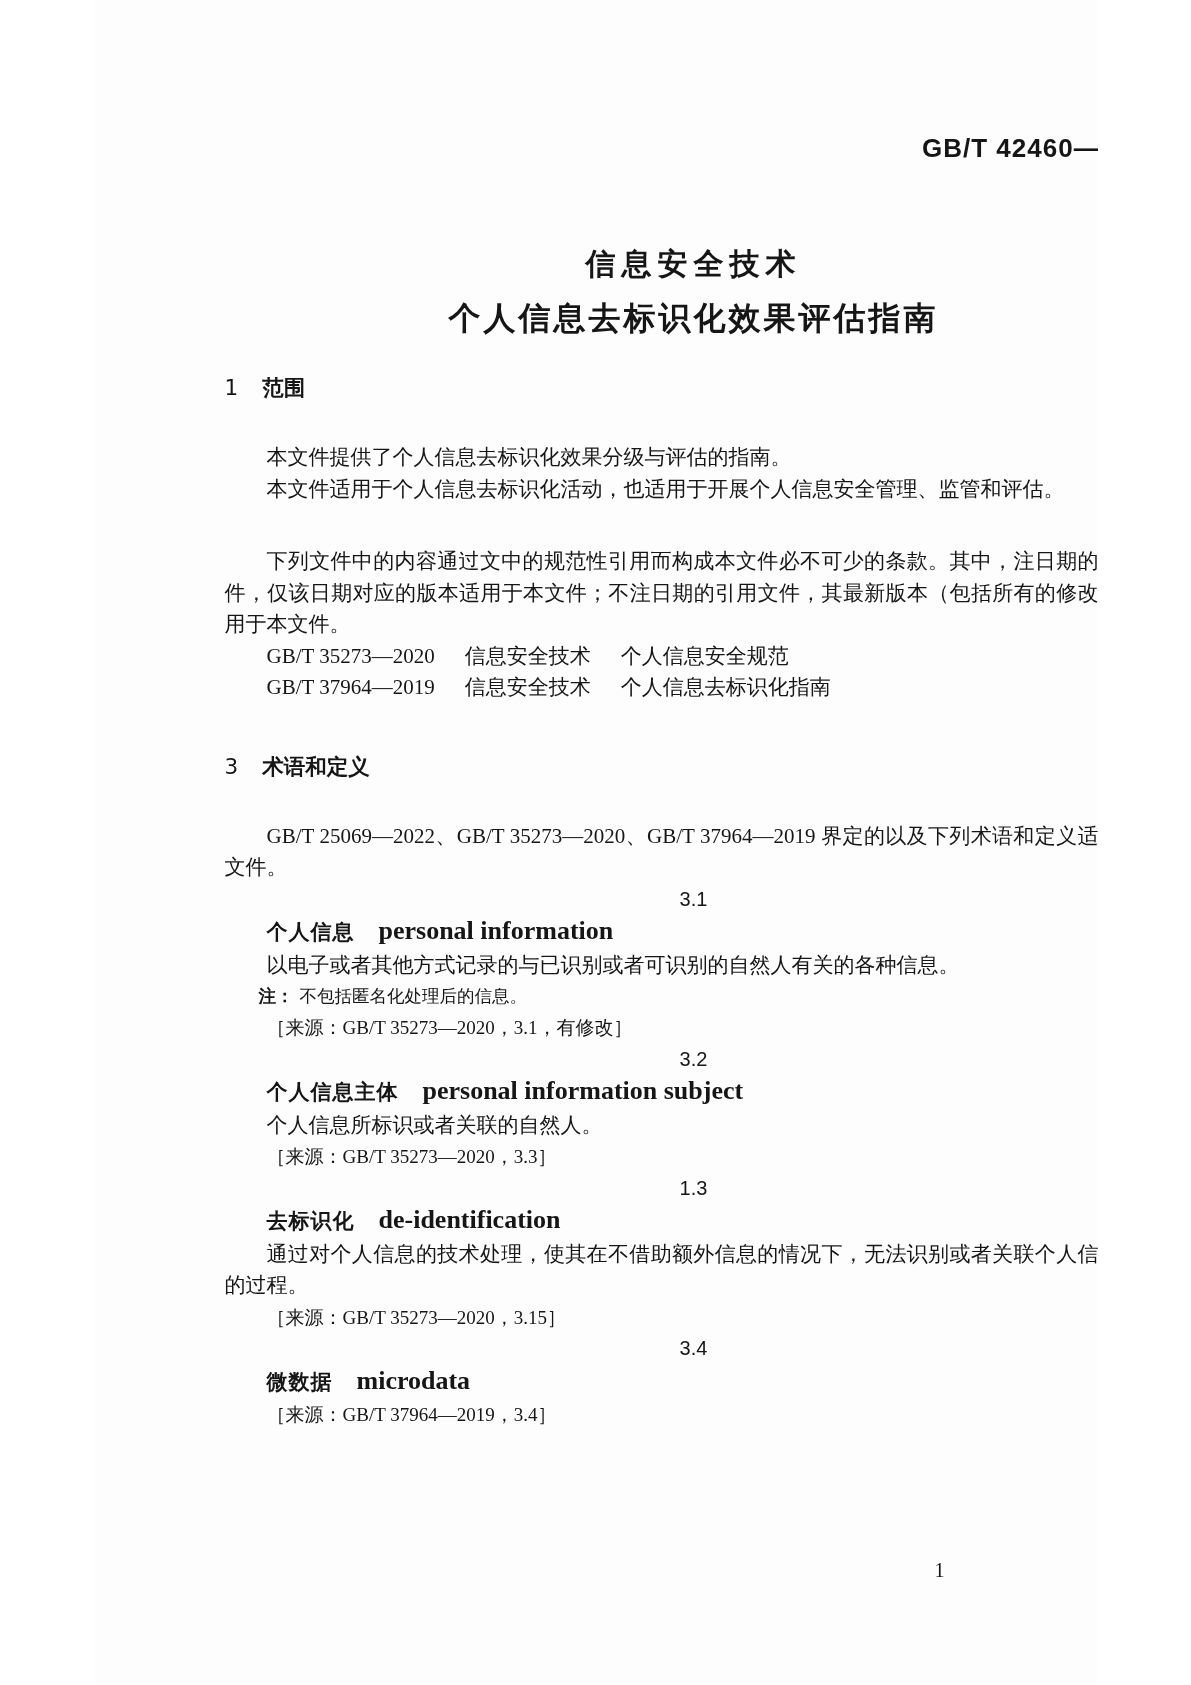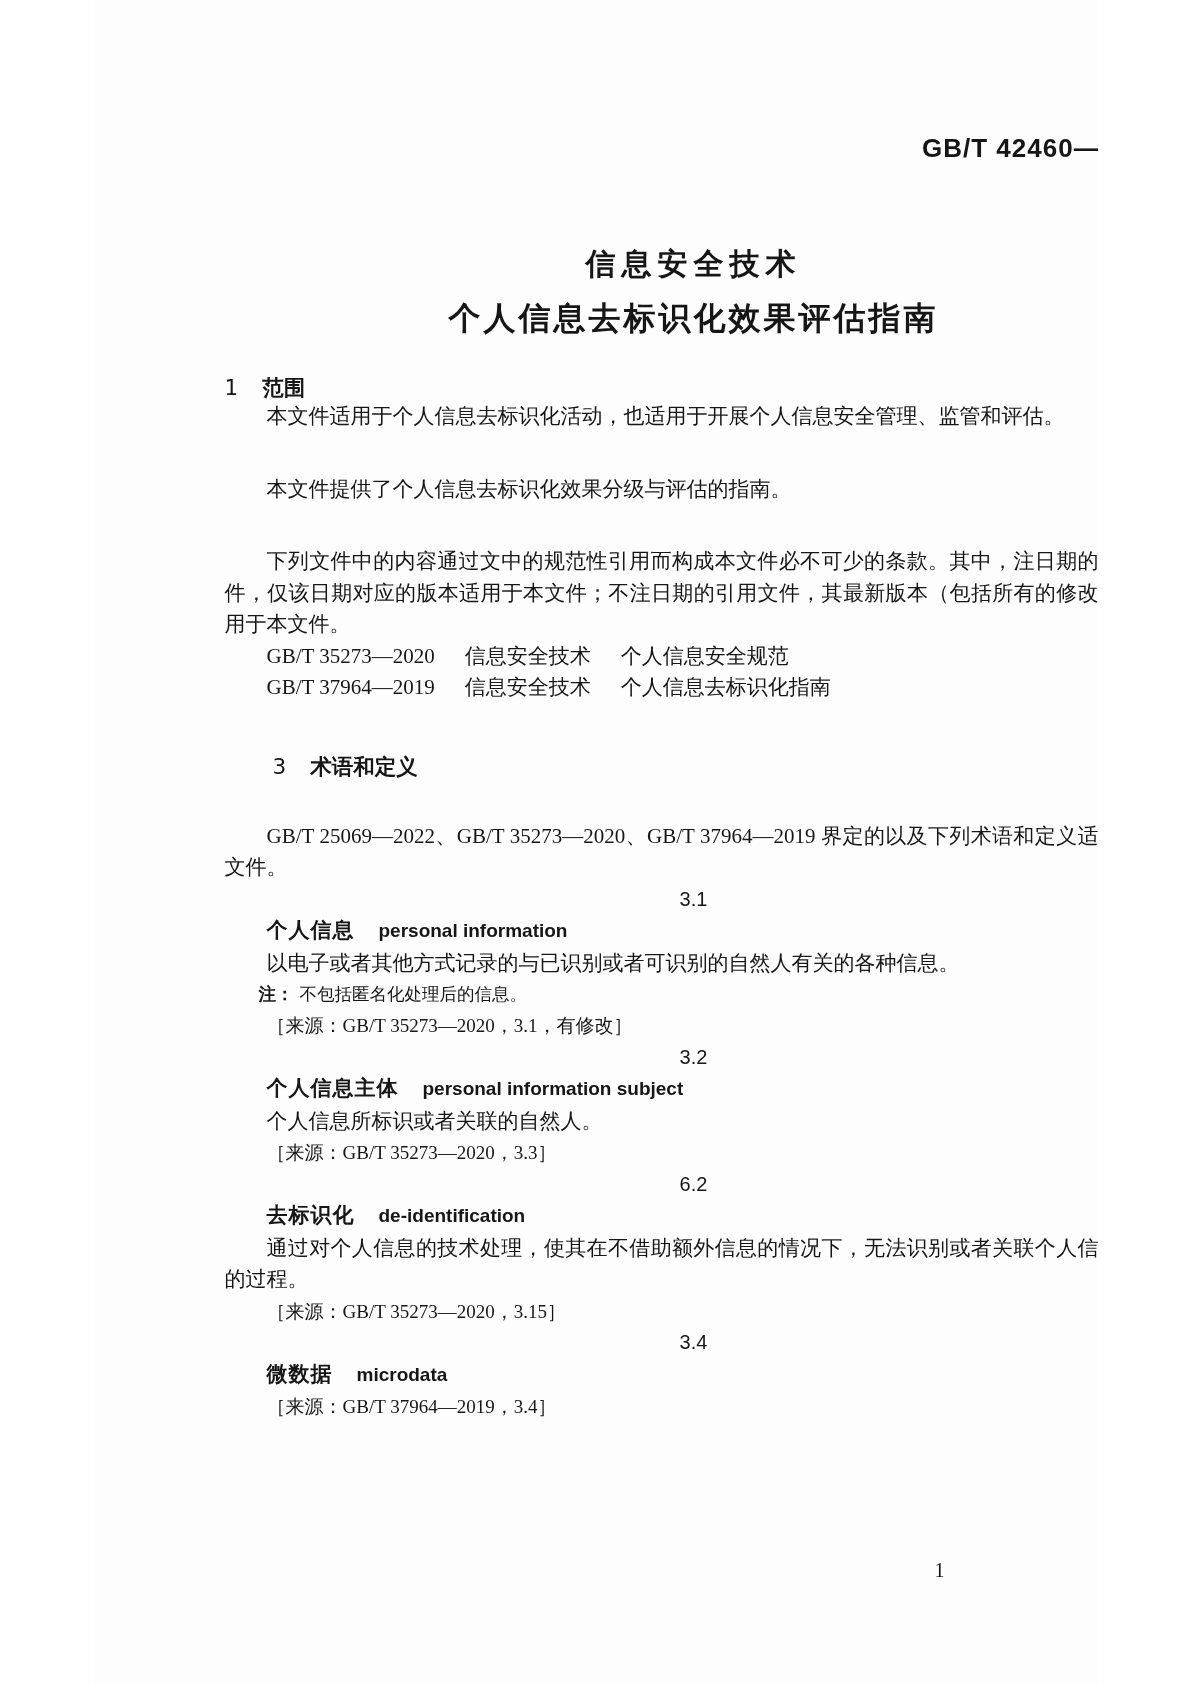--- a/index.html
+++ b/index.html
@@ -57,21 +57,21 @@
   
   .clause-heading {
     font-family: "DejaVu Sans", "Liberation Sans", sans-serif;
     font-weight: bold;
     font-size: 21.5px;
     line-height: 26px;
   }
   .clause-heading .clause-no { display: inline-block; margin-right: 24px; font-weight: normal; }
   .h1-scope   { margin-top: 39px; }
   .h2-refs    { margin-top: 53px; }
-  .h3-terms   { margin-top: 50px; margin-left: 48px; }
+  .h3-terms   { margin-top: 50px; }
 
   
   .para {
     margin: 0;
     font-size: 21px;
     line-height: 31.5px;
     text-align: justify;
     text-indent: 42px;
   }
   .first-after-heading { margin-top: 41px; }
@@ -98,22 +98,22 @@
     line-height: 31.5px;
     font-weight: bold;
   }
   .term-zh {
     font-family: "DejaVu Sans", "Liberation Sans", sans-serif;
     font-size: 21px;
     letter-spacing: 1px;
   }
   .term-en {
     margin-left: 24px;
-    font-family: Liberation Sans, sans-serif;
-    font-size: 19px;
+    font-family: Liberation Serif, serif;
+    font-size: 26px;
   }
   .term-note {
     padding-left: 34px;
     font-size: 17.5px;
     line-height: 31px;
   }
   .note-label {
     font-family: "DejaVu Sans", "Liberation Sans", sans-serif;
     font-weight: bold;
     margin-right: 6px;
@@ -142,22 +142,22 @@
     <div class="doc-number">GB/T 42460—2023</div>
 
     <div class="title-block">
       <div class="title-line1">信息安全技术</div>
       <div class="title-line2">个人信息去标识化效果评估指南</div>
     </div>
 
     <div class="clause-heading h1-scope">
       <span class="clause-no">1</span><span>范围</span>
     </div>
+    <p class="para first-after-heading">本文件提供了个人信息去标识化效果分级与评估的指南。</p>
     <p class="para">本文件适用于个人信息去标识化活动，也适用于开展个人信息安全管理、监管和评估。</p>
-    <p class="para first-after-heading">本文件提供了个人信息去标识化效果分级与评估的指南。</p>
 
     <p class="para first-after-heading">下列文件中的内容通过文中的规范性引用而构成本文件必不可少的条款。其中，注日期的引用文件，仅该日期对应的版本适用于本文件；不注日期的引用文件，其最新版本（包括所有的修改单）适用于本文件。</p>
 
     <div class="ref-line">
       <span class="ref-code">GB/T 35273—2020</span><span class="ref-field">信息安全技术</span><span class="ref-name">个人信息安全规范</span>
     </div>
     <div class="ref-line">
       <span class="ref-code">GB/T 37964—2019</span><span class="ref-field">信息安全技术</span><span class="ref-name">个人信息去标识化指南</span>
     </div>
 
@@ -181,21 +181,21 @@
     <div>
       <div class="term-number">3.2</div>
       <div class="term-name">
         <span class="term-zh">个人信息主体</span><span class="term-en">personal information subject</span>
       </div>
       <p class="para">个人信息所标识或者关联的自然人。</p>
       <div class="term-source">［来源：GB/T 35273—2020，3.3］</div>
     </div>
 
     <div>
-      <div class="term-number">6.2</div>
+      <div class="term-number">1.3</div>
       <div class="term-name">
         <span class="term-zh">去标识化</span><span class="term-en">de-identification</span>
       </div>
       <p class="para">通过对个人信息的技术处理，使其在不借助额外信息的情况下，无法识别或者关联个人信息主体的过程。</p>
       <div class="term-source">［来源：GB/T 35273—2020，3.15］</div>
     </div>
 
     <div>
       <div class="term-number">3.4</div>
       <div class="term-name">

